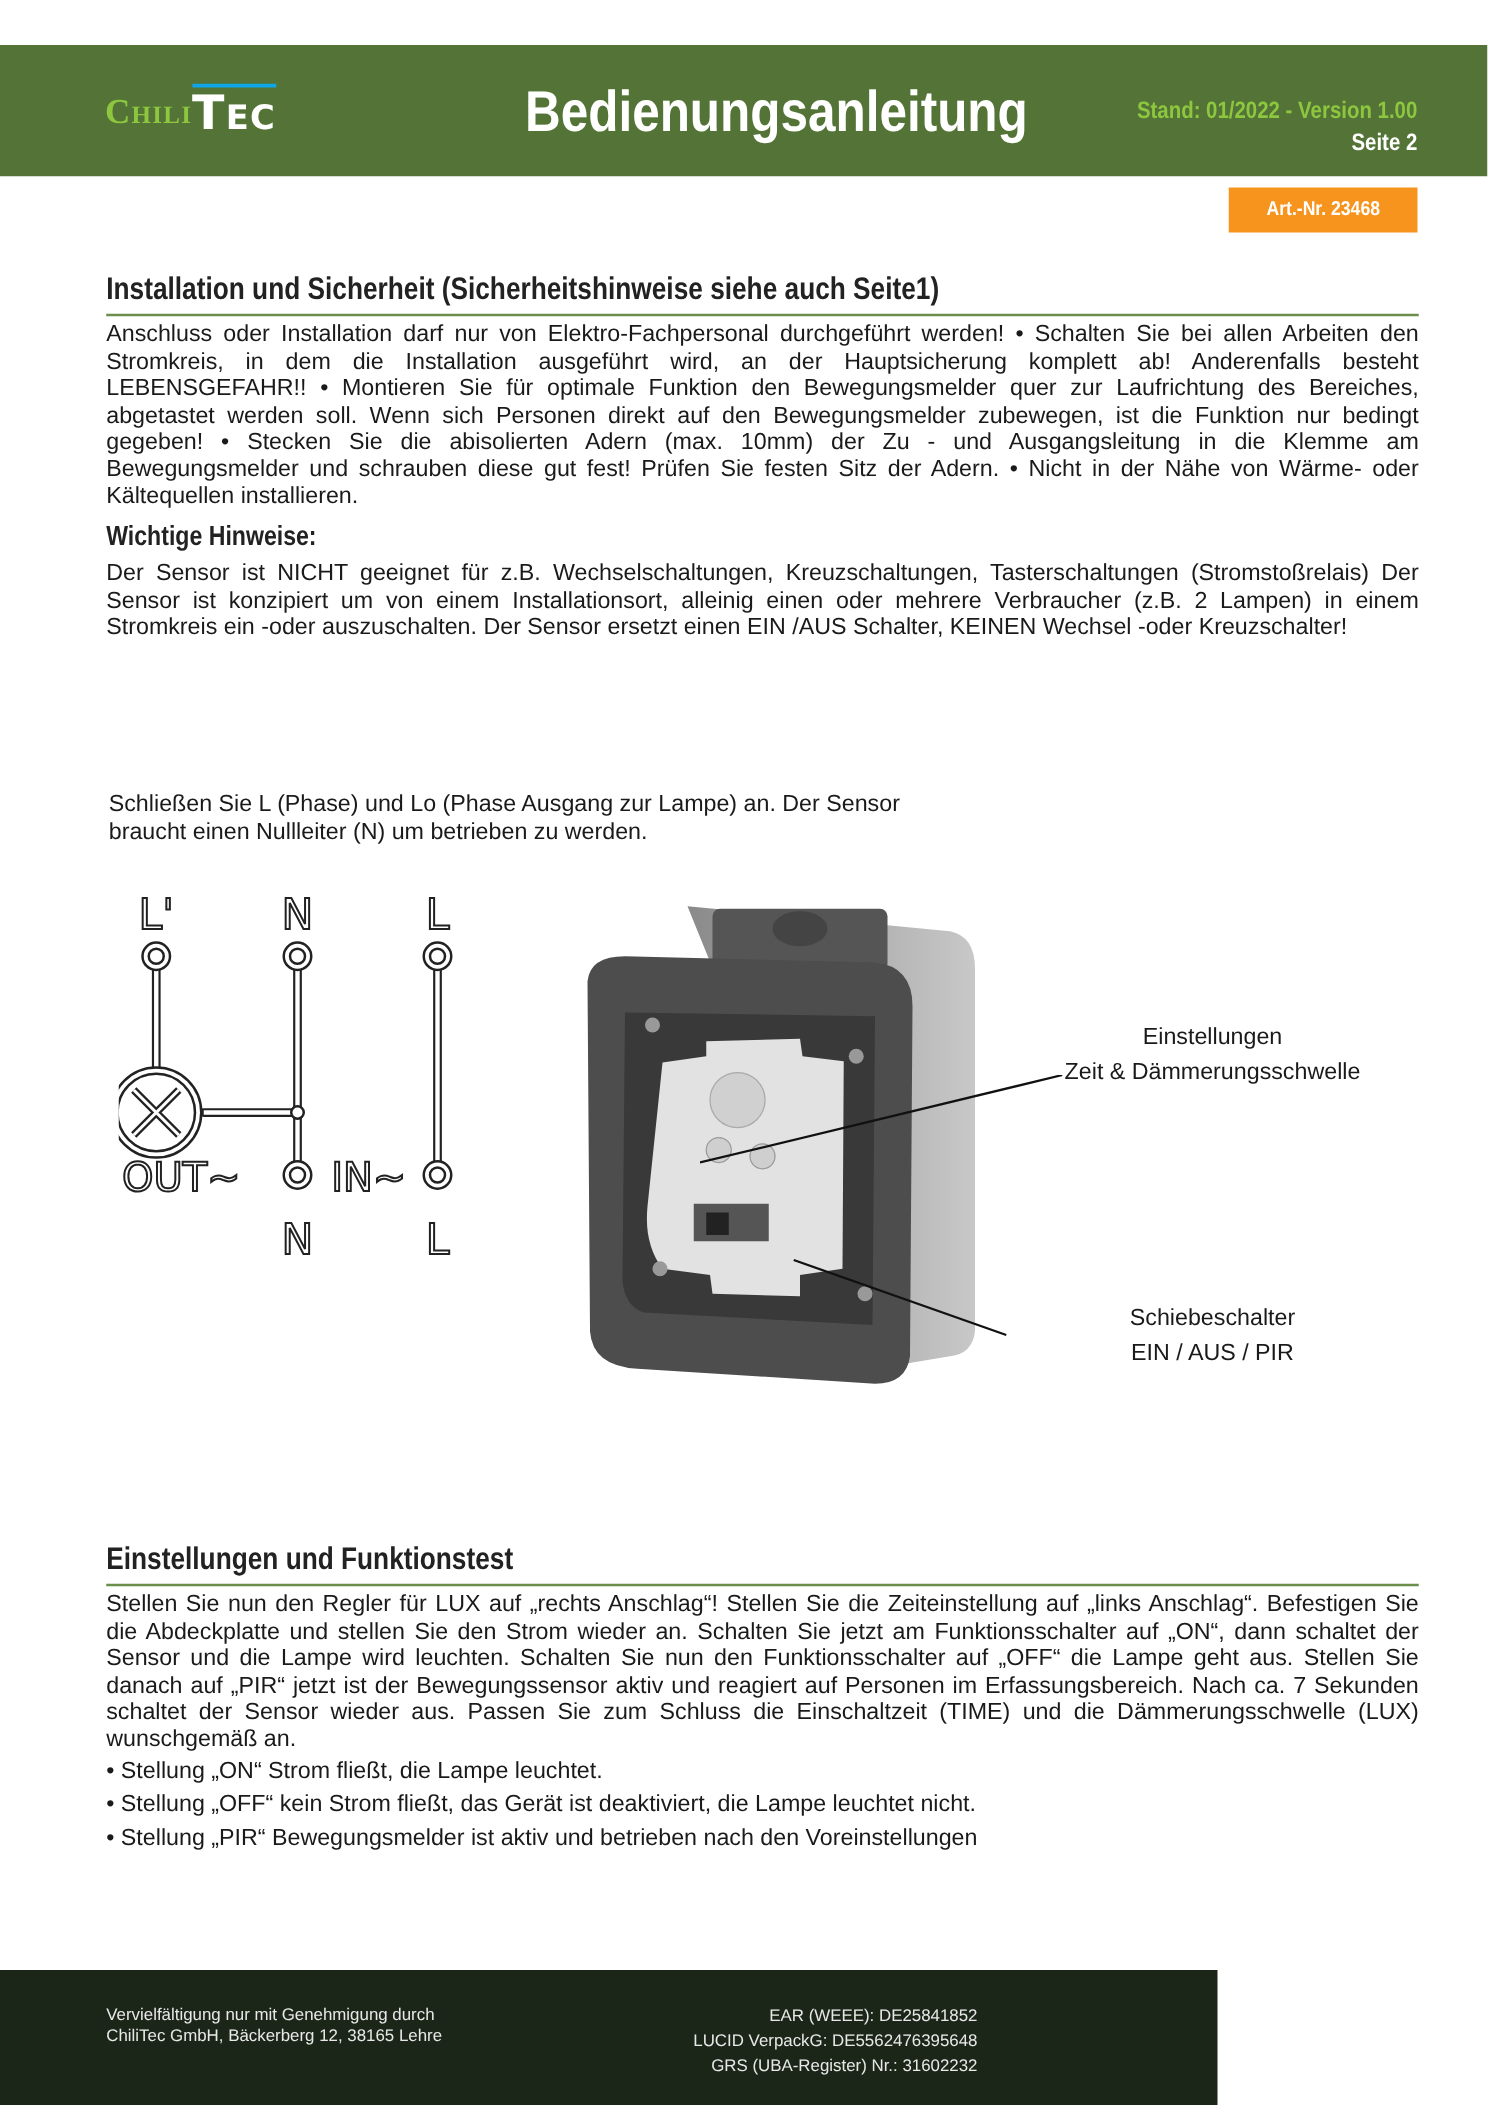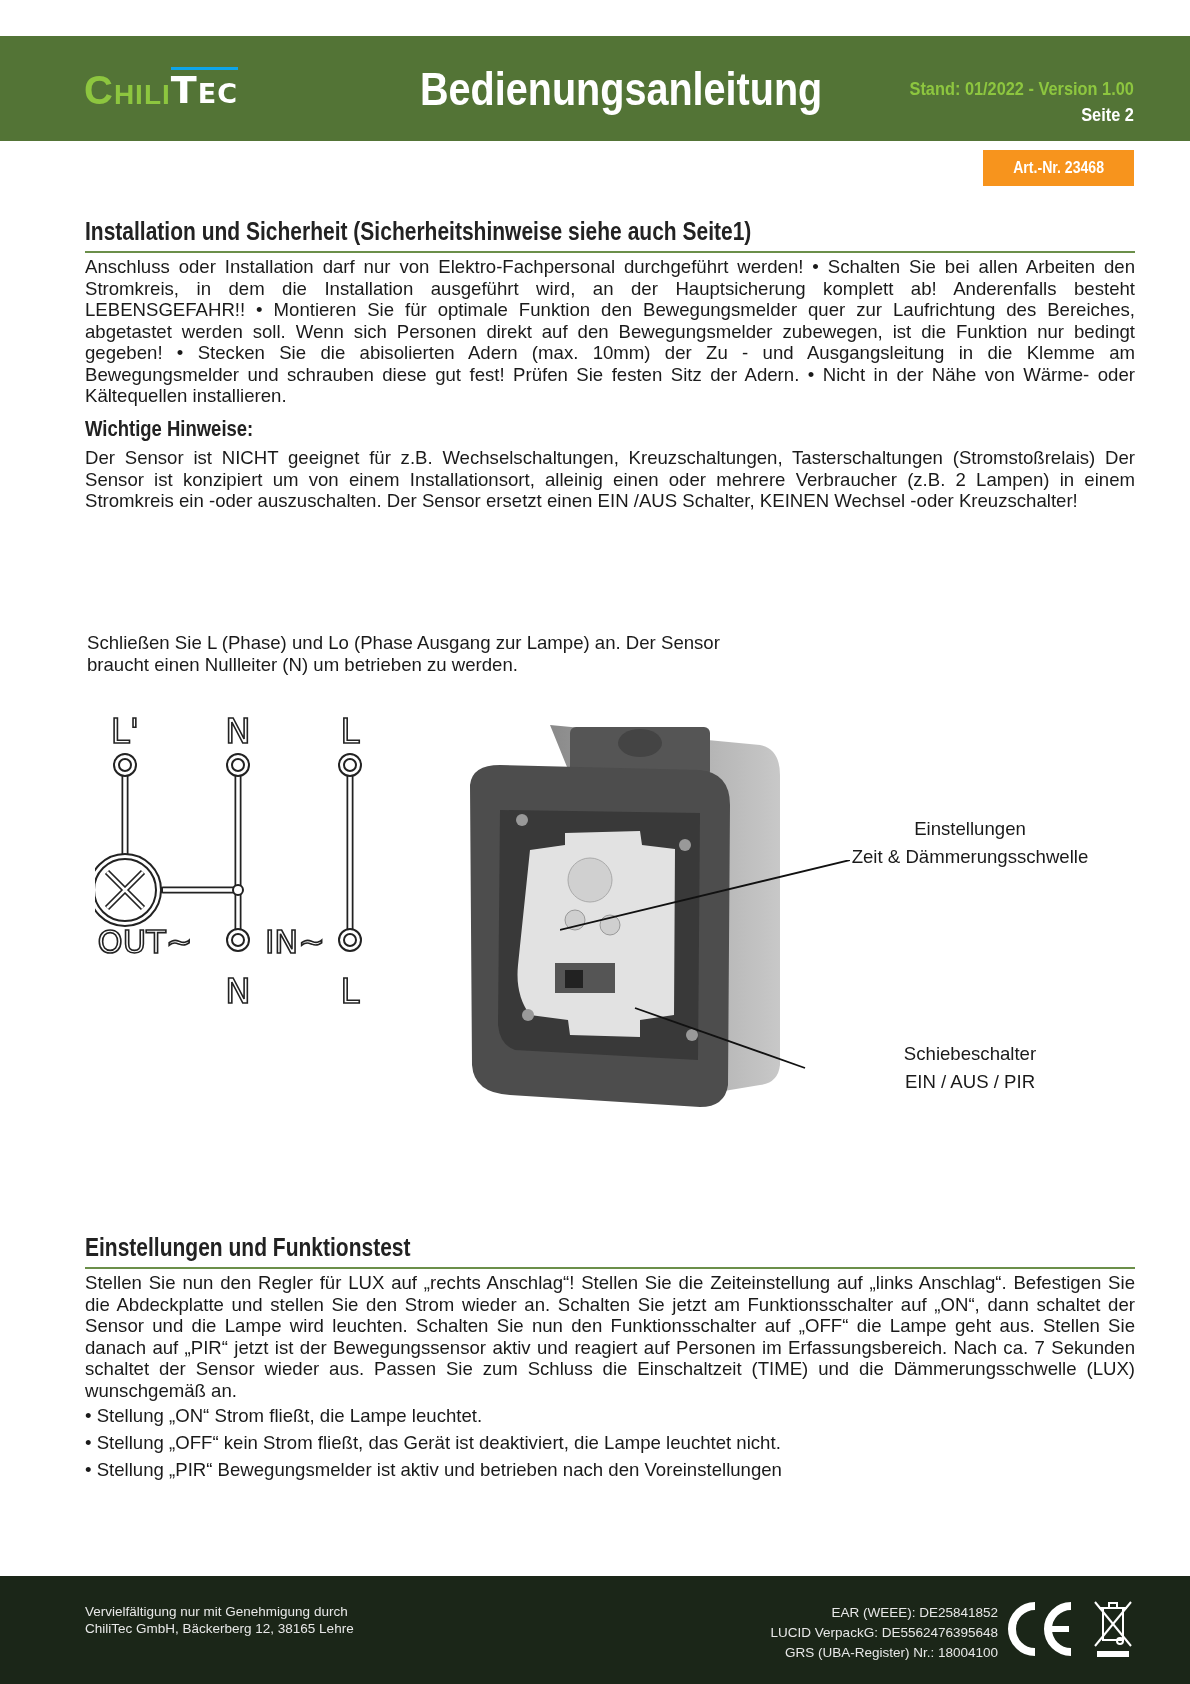--- a/index.html
+++ b/index.html
@@ -1,21 +1,21 @@
 <!DOCTYPE html>
 <html><head>
 <meta charset="utf-8">
 <style>
   * { box-sizing: border-box; margin: 0; padding: 0; }
   html, body { width: 1190px; height: 1684px; background: #ffffff; }
   body { position: relative; font-family: "Liberation Sans", sans-serif; color: #1a1a1a; overflow: hidden; }
 
   .header { position: absolute; left: 0; top: 36px; width: 1190px; height: 105px; background: #537436; }
   .logo { position: absolute; left: 84px; top: 34px; height: 40px; display: flex; align-items: flex-end; }
-  .logo-chili { font-family: Liberation Sans, sans-serif; font-weight: bold; font-size: 40px; color: #8dc63f; letter-spacing: 1px; line-height: 40px; font-variant: small-caps; }
+  .logo-chili { font-family: Liberation Serif, serif; font-weight: bold; font-size: 28px; color: #8dc63f; letter-spacing: 1px; line-height: 40px; font-variant: small-caps; }
   .logo-tec { font-family: "DejaVu Sans", sans-serif; font-weight: bold; font-size: 38px; color: #ffffff; letter-spacing: 1px; line-height: 40px; font-variant: small-caps; border-top: 3px solid #0ea5e9; padding-top: 0; }
   .title { position: absolute; left: 420px; top: 26px; font-family: "Liberation Sans Narrow", "Liberation Sans", sans-serif; font-weight: bold; font-size: 46px; color: #ffffff; transform: scaleX(0.86); transform-origin: left center; white-space: nowrap; }
   .meta { position: absolute; right: 56px; top: 28px; text-align: right; font-weight: bold; font-size: 19px; line-height: 26px; margin-top: 12px; }
   .meta .stand { color: #8dc63f; transform: scaleX(0.86); transform-origin: right center; white-space: nowrap; }
   .meta .seite { color: #ffffff; transform: scaleX(0.86); transform-origin: right center; }
 
   .artnr { position: absolute; right: 56px; top: 150px; background: #f7941d; color: #ffffff; font-weight: bold; font-size: 16px; padding: 3px 24px; line-height: 30px; transform-origin: right center; }
   .artnr span { display: inline-block; transform: scaleX(0.88); transform-origin: center; }
 
   .section-title { position: absolute; left: 85px; font-weight: bold; font-size: 25px; color: #222; white-space: nowrap; transform: scaleX(0.84); transform-origin: left center; }
@@ -27,21 +27,21 @@
 
   .wiring { position: absolute; left: 95px; top: 705px; width: 290px; height: 310px; }
   .photo { position: absolute; left: 460px; top: 715px; width: 330px; height: 400px; }
   .callout-lines { position: absolute; left: 560px; top: 860px; width: 290px; height: 220px; }
   .callout { position: absolute; text-align: center; font-size: 18.6px; line-height: 28px; color: #1a1a1a; }
   .callout-1 { left: 830px; top: 815px; width: 280px; }
   .callout-2 { left: 830px; top: 1040px; width: 280px; }
 
   .bullets { position: absolute; left: 85px; width: 1050px; font-size: 18.6px; line-height: 27px; }
 
-  .footer { position: absolute; left: 0; top: 1576px; width: 1190px; height: 108px; background: #1b2618; }
+  .footer { position: absolute; left: 0; top: 1576px; width: 974px; height: 108px; background: #1b2618; }
   .footer-left { position: absolute; left: 85px; top: 27px; color: #e8e8e8; font-size: 13.5px; line-height: 17px; }
   .footer-right { position: absolute; right: 192px; top: 27px; text-align: right; color: #e8e8e8; font-size: 13.5px; line-height: 20px; }
   .ce { position: absolute; left: 1005px; top: 24px; width: 70px; height: 58px; }
   .weee { position: absolute; left: 1093px; top: 22px; width: 40px; height: 62px; }
 </style>
 </head>
 <body>
 
 <div class="header">
   <div class="logo">
@@ -158,21 +158,21 @@
 </div>
 
 <div class="footer">
   <div class="footer-left">
     <div>Vervielfältigung nur mit Genehmigung durch</div>
     <div>ChiliTec GmbH, Bäckerberg 12, 38165 Lehre</div>
   </div>
   <div class="footer-right">
     <div>EAR (WEEE): DE25841852</div>
     <div>LUCID VerpackG: DE5562476395648</div>
-    <div>GRS (UBA-Register) Nr.: 18004100</div>
+    <div>GRS (UBA-Register) Nr.: 31602232</div>
   </div>
   <svg class="ce" viewBox="0 0 70 58">
     <path d="M30 6 A23 23 0 1 0 30 52" fill="none" stroke="#fff" stroke-width="8"></path>
     <path d="M66 6 A23 23 0 1 0 66 52" fill="none" stroke="#fff" stroke-width="8"></path>
     <line x1="46" y1="29" x2="64" y2="29" stroke="#fff" stroke-width="6"></line>
   </svg>
   <svg class="weee" viewBox="0 0 40 62">
     <g stroke="#fff" stroke-width="2" fill="none">
       <rect x="10" y="10" width="20" height="32"></rect>
       <line x1="6" y1="10" x2="34" y2="10"></line>

